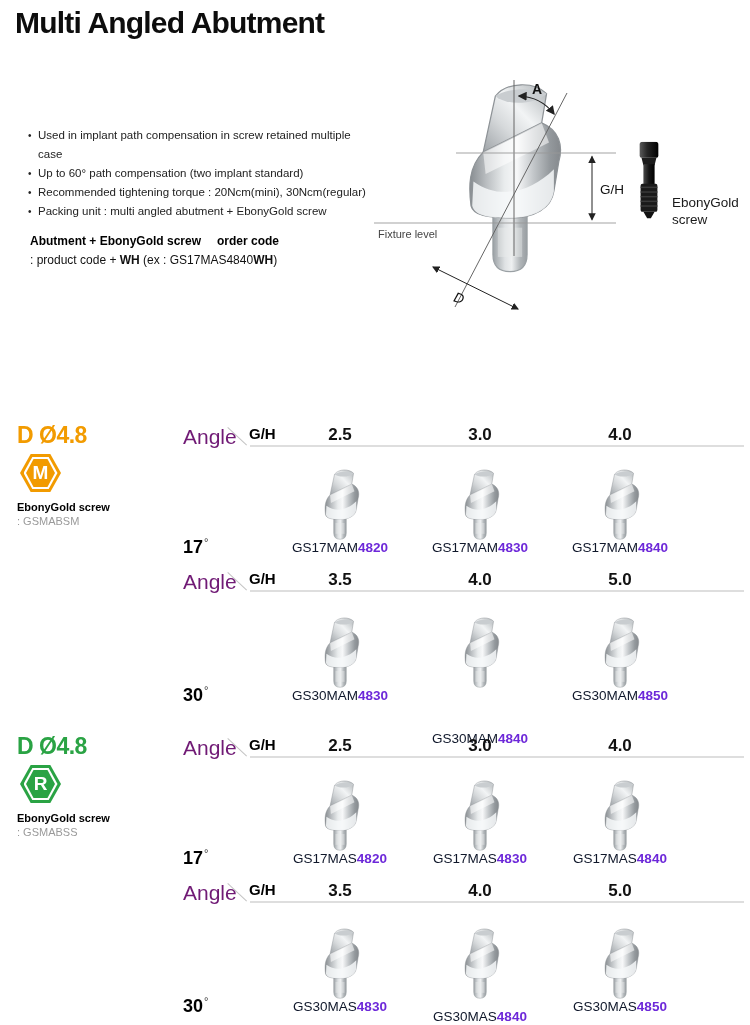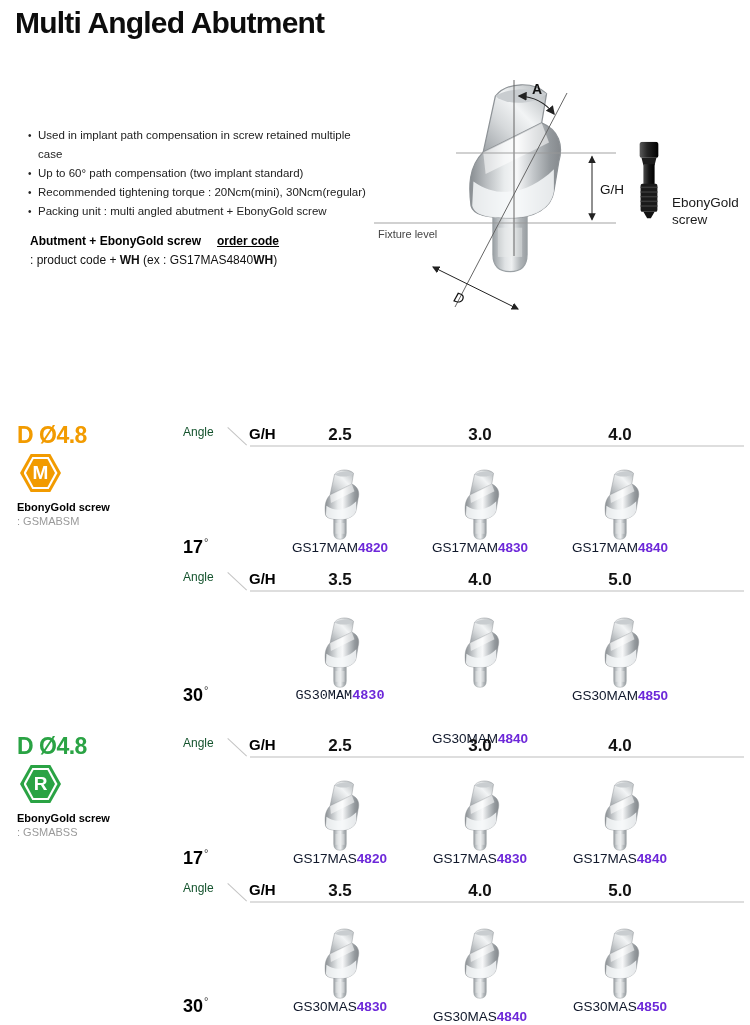--- a/index.html
+++ b/index.html
@@ -10,21 +10,21 @@
   .page-title{position:absolute;left:15px;top:6px;margin:0;font-size:30px;font-weight:bold;
               letter-spacing:-0.8px;color:#0d0d0d;}
 
   
   .intro{position:absolute;left:28px;top:126px;width:345px;}
   .intro ul{list-style:none;margin:0;padding:0;}
   .intro li{position:relative;padding-left:10px;font-size:11.5px;line-height:19px;color:#222;}
   .intro li::before{content:"•";position:absolute;left:0;top:0;font-size:10px;color:#222;}
   .order-code{margin-top:13px;margin-left:2px;}
   .oc-title{font-size:12px;font-weight:bold;color:#000;}
-  .oc-title .oc-right{margin-left:16px;text-decoration:underline;}
+  .oc-title .oc-right{margin-left:16px;}
   .oc-line{font-size:12px;margin-top:5px;color:#111;}
   .oc-line b{font-weight:bold;}
 
   
   .diagram{position:absolute;left:370px;top:60px;width:380px;height:258px;}
   .diagram svg{position:absolute;left:0;top:0;overflow:visible;}
   .dims text{font-family:"Liberation Sans",sans-serif;}
   .screw-label{position:absolute;left:302px;top:134px;width:86px;font-size:13.5px;line-height:17px;
                color:#1a1a1a;font-weight:500;}
 
@@ -34,21 +34,21 @@
   .badge{position:absolute;left:20px;top:32px;width:41px;height:38px;}
   .badge .hx{position:absolute;clip-path:polygon(26% 0,74% 0,100% 50%,74% 100%,26% 100%,0 50%);}
   .badge .hx-outer{inset:0;background:var(--bc);}
   .badge .hx-ring{inset:3px 3.5px;background:#fff;}
   .badge .hx-core{inset:5px 6px;background:var(--bc);display:flex;align-items:center;justify-content:center;}
   .badge .hx-core span{color:#fff;font-weight:bold;font-size:19px;}
   .sec-screw-label{position:absolute;left:17px;top:79px;font-size:11px;font-weight:bold;color:#000;}
   .sec-screw-code{position:absolute;left:17px;top:93px;font-size:11px;color:#9a9a9a;}
 
   
-  .th-angle{position:absolute;left:183px;width:50px;font-size:12px;color:#14532d;}
+  .th-angle{position:absolute;left:183px;width:50px;font-size:21px;color:#701a75;}
   .th-gh{position:absolute;left:249px;font-size:15px;font-weight:bold;color:#000;}
   .th-diag{position:absolute;left:228px;width:26px;height:1px;background:#c4c4c4;
            transform:rotate(43deg);transform-origin:left top;}
   .th-line{position:absolute;left:250px;right:6px;height:2px;background:#dedede;}
   .th-val{position:absolute;width:140px;text-align:center;font-size:17px;font-weight:600;color:#111;}
   .cell-img{position:absolute;width:140px;height:78px;display:flex;align-items:flex-end;justify-content:center;}
   .angle-label{position:absolute;left:183px;font-size:18px;font-weight:bold;color:#000;}
   .angle-label .deg{font-size:11px;font-weight:400;position:relative;top:-7px;margin-left:1px;color:#333;}
   .code-cell{position:absolute;width:140px;text-align:center;font-size:13.5px;white-space:nowrap;}
   .code-cell .pfx{color:#0f172a;}
@@ -211,21 +211,21 @@
         <div class="th-diag" style="top: 150px;"></div>
         <div class="th-line" style="top: 168px;"></div>
         <div class="th-val" style="top: 148px; left: 270px;">3.5</div>
         <div class="th-val" style="top: 148px; left: 410px;">4.0</div>
         <div class="th-val" style="top: 148px; left: 550px;">5.0</div>
         <div class="cell-img" style="top: 190px; left: 270px;">
           <svg width="58" height="76" viewBox="0 0 64 84">
             <use href="#abut"></use>
           </svg>
         </div>
-        <div class="code-cell" style="top: 266px; left: 270px; font-family: Liberation Mono, monospace;"><span class="pfx">GS30MAM</span><b>4830</b></div>
+        <div class="code-cell" style="top: 266px; left: 270px;"><span class="pfx">GS30MAM</span><b>4830</b></div>
         <div class="cell-img" style="top: 190px; left: 410px;">
           <svg width="58" height="76" viewBox="0 0 64 84">
             <use href="#abut"></use>
           </svg>
         </div>
         <div class="code-cell" style="top: 266px; left: 410px; margin-top: 43px;"><span class="pfx">GS30MAM</span><b>4840</b></div>
         <div class="cell-img" style="top: 190px; left: 550px;">
           <svg width="58" height="76" viewBox="0 0 64 84">
             <use href="#abut"></use>
           </svg>

